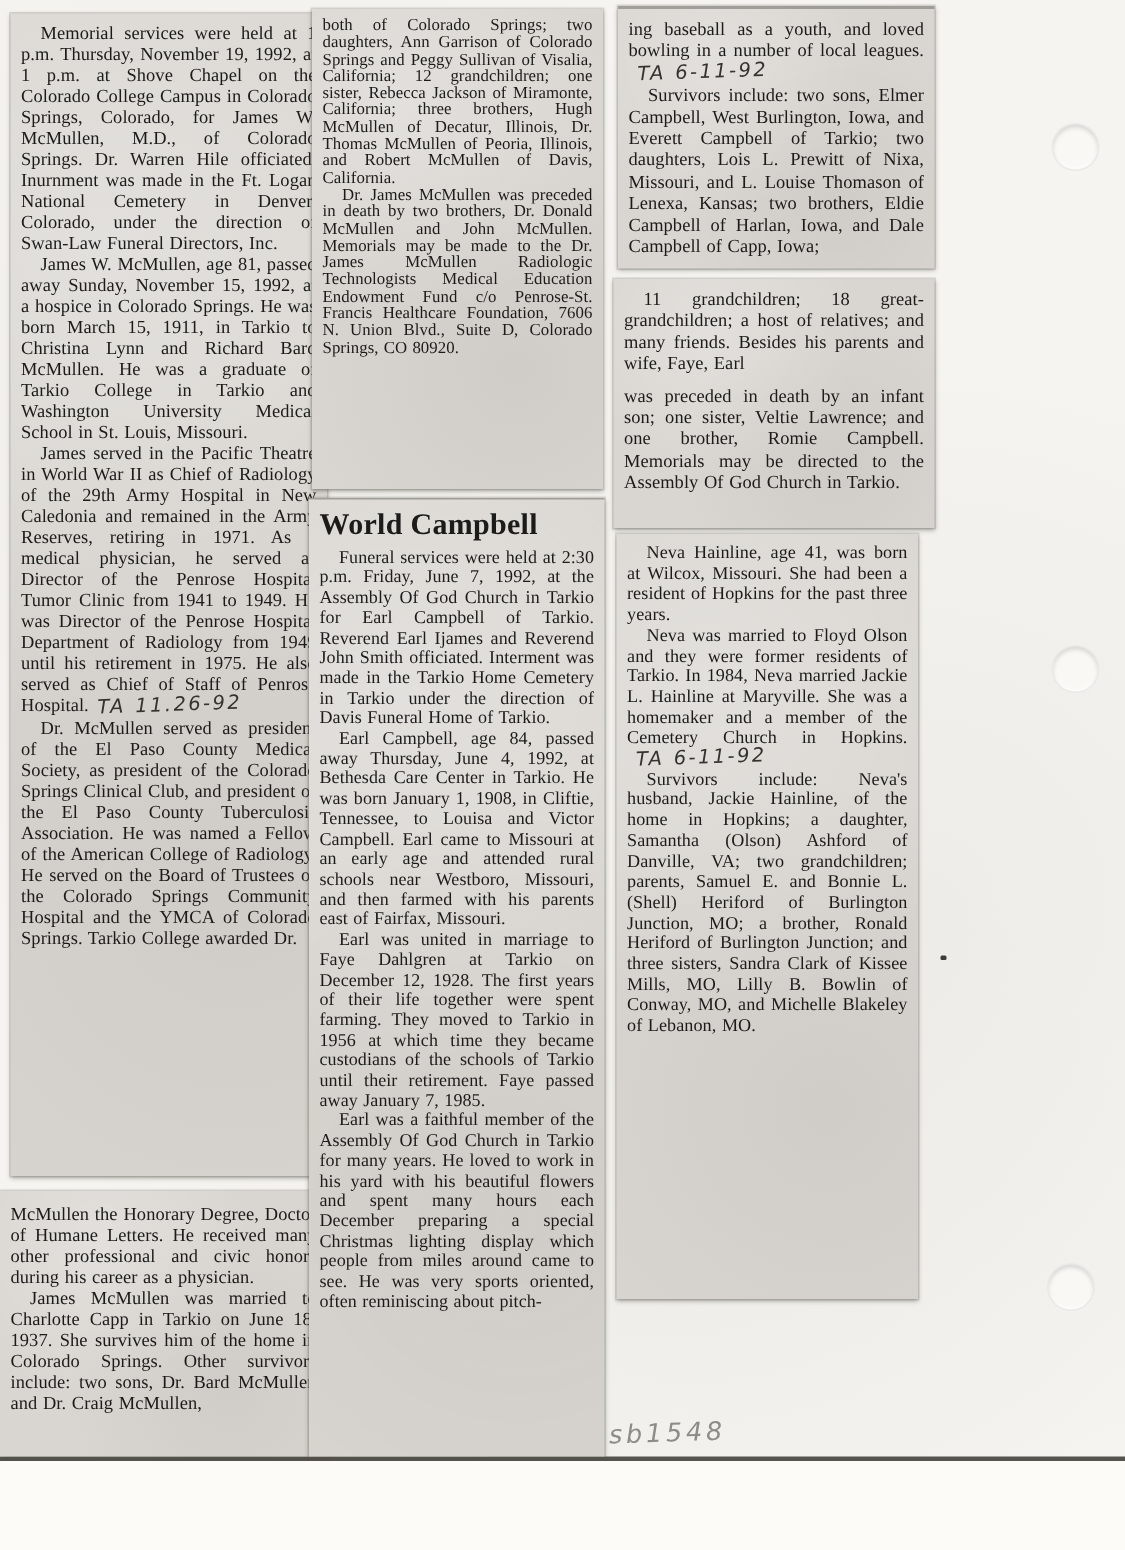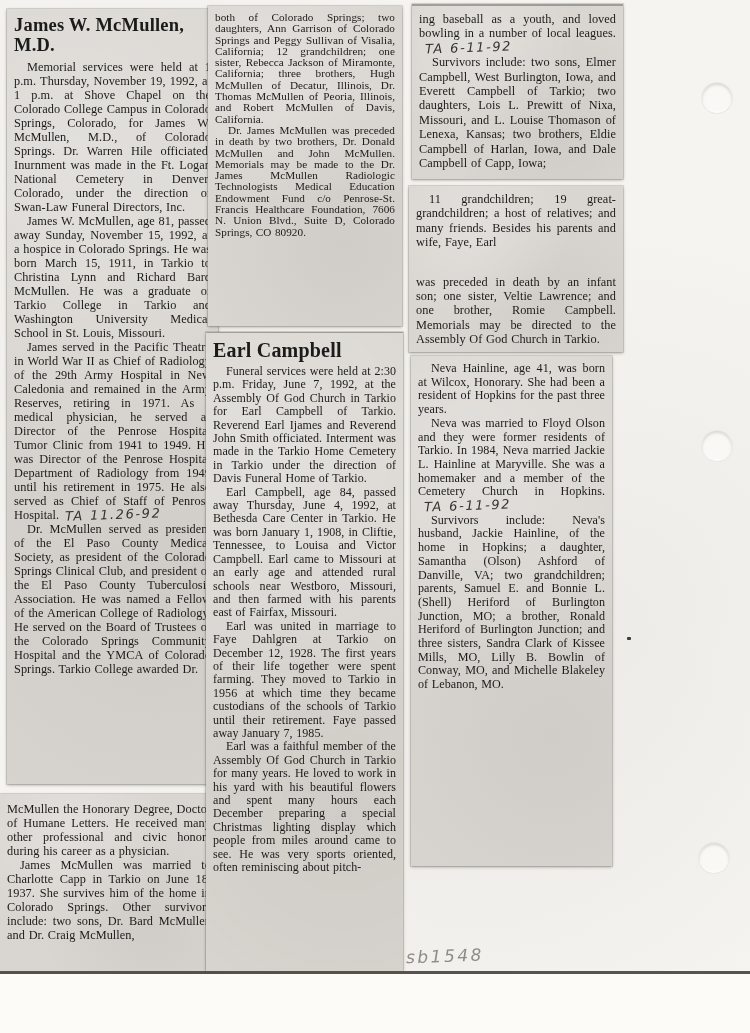--- a/index.html
+++ b/index.html
@@ -42,21 +42,21 @@
   #clip-mid-top    { left:208px; top:6px;   width:194px; height:320px; }
   #clip-earl       { left:206px; top:332px; width:197px; height:639px; border-top:1px solid rgba(60,58,54,0.35); }
   #clip-right-top  { left:412px; top:4px;   width:211px; height:175px; border-top:2px solid rgba(80,78,74,0.40); }
   #clip-right-mid  { left:409px; top:186px; width:214px; height:166px; }
   #clip-neva       { left:411px; top:356px; width:201px; height:510px; }
 
   #clip-mid-top p { font-size:11.2px; line-height:11.3px; }
   #clip-earl p    { font-size:12px;   line-height:13.4px; }
   #clip-neva p    { font-size:12.1px; line-height:13.7px; }
   #clip-right-top p, #clip-right-mid p { line-height:14.4px; }
-  #clip-right-mid p + p { margin-top:25px; }
+  #clip-right-mid p + p { margin-top:7px; }
   #clip-left-bott { padding-top:8px; }
 
   .hand {
     display:inline-block;
     font-family:"DejaVu Sans",sans-serif; font-style:italic;
     font-size:13px; color:#34332f; letter-spacing:1.6px;
     transform:rotate(-2deg); margin-left:6px; white-space:nowrap;
     text-indent:0;
   }
   .pencil {
@@ -76,57 +76,56 @@
   #hole-3 { left:698px; top:842px; }
   .speck { position:absolute; left:627px; top:637px; width:4px; height:3px; background:#3c3b38; border-radius:1px; }
 </style>
 </head>
 <body>
 
 <div class="page">
   <div class="sheet">
 
     <article class="clip" id="clip-left-main">
-      <h1 class="head">James W. McMullen, M.D.</h1>
       <p>Memorial services were held at 1 p.m. Thursday, November 19, 1992, at 1 p.m. at Shove Chapel on the Colorado College Campus in Colorado Springs, Colorado, for James W. McMullen, M.D., of Colorado Springs. Dr. Warren Hile officiated. Inurnment was made in the Ft. Logan National Cemetery in Denver, Colorado, under the direction of Swan-Law Funeral Directors, Inc.</p>
       <p>James W. McMullen, age 81, passed away Sunday, November 15, 1992, at a hospice in Colorado Springs. He was born March 15, 1911, in Tarkio to Christina Lynn and Richard Bard McMullen. He was a graduate of Tarkio College in Tarkio and Washington University Medical School in St. Louis, Missouri.</p>
       <p><span>James served in the Pacific Theatre in World War II as Chief of Radiology of the 29th Army Hospital in New Caledonia and remained in the Army Reserves, retiring in 1971. As a medical physician, he served as Director of the Penrose Hospital Tumor Clinic from 1941 to 1949. He was Director of the Penrose Hospital Department of Radiology from 1949 until his retirement in 1975. He also served as Chief of Staff of Penrose Hospital.</span><span class="hand">TA 11.26-92</span></p>
       <p>Dr. McMullen served as president of the El Paso County Medical Society, as president of the Colorado Springs Clinical Club, and president of the El Paso County Tuberculosis Association. He was named a Fellow of the American College of Radiology. He served on the Board of Trustees of the Colorado Springs Community Hospital and the YMCA of Colorado Springs. Tarkio College awarded Dr.</p>
     </article>
 
     <article class="clip" id="clip-left-bott">
       <p class="noindent">McMullen the Honorary Degree, Doctor of Humane Letters. He received many other professional and civic honors during his career as a physician.</p>
       <p>James McMullen was married to Charlotte Capp in Tarkio on June 18, 1937. She survives him of the home in Colorado Springs. Other survivors include: two sons, Dr. Bard McMullen and Dr. Craig McMullen,</p>
     </article>
 
     <article class="clip" id="clip-mid-top">
       <p class="noindent">both of Colorado Springs; two daughters, Ann Garrison of Colorado Springs and Peggy Sullivan of Visalia, California; 12 grandchildren; one sister, Rebecca Jackson of Miramonte, California; three brothers, Hugh McMullen of Decatur, Illinois, Dr. Thomas McMullen of Peoria, Illinois, and Robert McMullen of Davis, California.</p>
       <p>Dr. James McMullen was preceded in death by two brothers, Dr. Donald McMullen and John McMullen. Memorials may be made to the Dr. James McMullen Radiologic Technologists Medical Education Endowment Fund c/o Penrose-St. Francis Healthcare Foundation, 7606 N. Union Blvd., Suite D, Colorado Springs, CO 80920.</p>
     </article>
 
     <article class="clip" id="clip-earl">
-      <h1 class="head head-lg">Earl Campbell</h1>
+      <h1 class="head head-lg">World Campbell</h1>
       <p>Funeral services were held at 2:30 p.m. Friday, June 7, 1992, at the Assembly Of God Church in Tarkio for Earl Campbell of Tarkio. Reverend Earl Ijames and Reverend John Smith officiated. Interment was made in the Tarkio Home Cemetery in Tarkio under the direction of Davis Funeral Home of Tarkio.</p>
       <p>Earl Campbell, age 84, passed away Thursday, June 4, 1992, at Bethesda Care Center in Tarkio. He was born January 1, 1908, in Cliftie, Tennessee, to Louisa and Victor Campbell. Earl came to Missouri at an early age and attended rural schools near Westboro, Missouri, and then farmed with his parents east of Fairfax, Missouri.</p>
       <p>Earl was united in marriage to Faye Dahlgren at Tarkio on December 12, 1928. The first years of their life together were spent farming. They moved to Tarkio in 1956 at which time they became custodians of the schools of Tarkio until their retirement. Faye passed away January 7, 1985.</p>
       <p>Earl was a faithful member of the Assembly Of God Church in Tarkio for many years. He loved to work in his yard with his beautiful flowers and spent many hours each December preparing a special Christmas lighting display which people from miles around came to see. He was very sports oriented, often reminiscing about pitch-</p>
     </article>
 
     <article class="clip" id="clip-right-top">
       <p class="noindent"><span>ing baseball as a youth, and loved bowling in a number of local leagues.</span><span class="hand">TA 6-11-92</span></p>
       <p>Survivors include: two sons, Elmer Campbell, West Burlington, Iowa, and Everett Campbell of Tarkio; two daughters, Lois L. Prewitt of Nixa, Missouri, and L. Louise Thomason of Lenexa, Kansas; two brothers, Eldie Campbell of Harlan, Iowa, and Dale Campbell of Capp, Iowa;</p>
     </article>
 
     <article class="clip" id="clip-right-mid">
-      <p>11 grandchildren; 19 great-grandchildren; a host of relatives; and many friends. Besides his parents and wife, Faye, Earl</p>
+      <p>11 grandchildren; 18 great-grandchildren; a host of relatives; and many friends. Besides his parents and wife, Faye, Earl</p>
       <p class="noindent">was preceded in death by an infant son; one sister, Veltie Lawrence; and one brother, Romie Campbell. Memorials may be directed to the Assembly Of God Church in Tarkio.</p>
     </article>
 
     <article class="clip" id="clip-neva">
-      <p>Neva Hainline, age 41, was born at Wilcox, Honorary. She had been a resident of Hopkins for the past three years.</p>
+      <p>Neva Hainline, age 41, was born at Wilcox, Missouri. She had been a resident of Hopkins for the past three years.</p>
       <p><span>Neva was married to Floyd Olson and they were former residents of Tarkio. In 1984, Neva married Jackie L. Hainline at Maryville. She was a homemaker and a member of the Cemetery Church in Hopkins.</span><span class="hand">TA 6-11-92</span></p>
       <p>Survivors include: Neva's husband, Jackie Hainline, of the home in Hopkins; a daughter, Samantha (Olson) Ashford of Danville, VA; two grandchildren; parents, Samuel E. and Bonnie L. (Shell) Heriford of Burlington Junction, MO; a brother, Ronald Heriford of Burlington Junction; and three sisters, Sandra Clark of Kissee Mills, MO, Lilly B. Bowlin of Conway, MO, and Michelle Blakeley of Lebanon, MO.</p>
     </article>
 
     <div class="speck"></div>
   </div>
 
   <div class="below-sheet"></div>
 
   <div class="pencil">sb1548</div>

